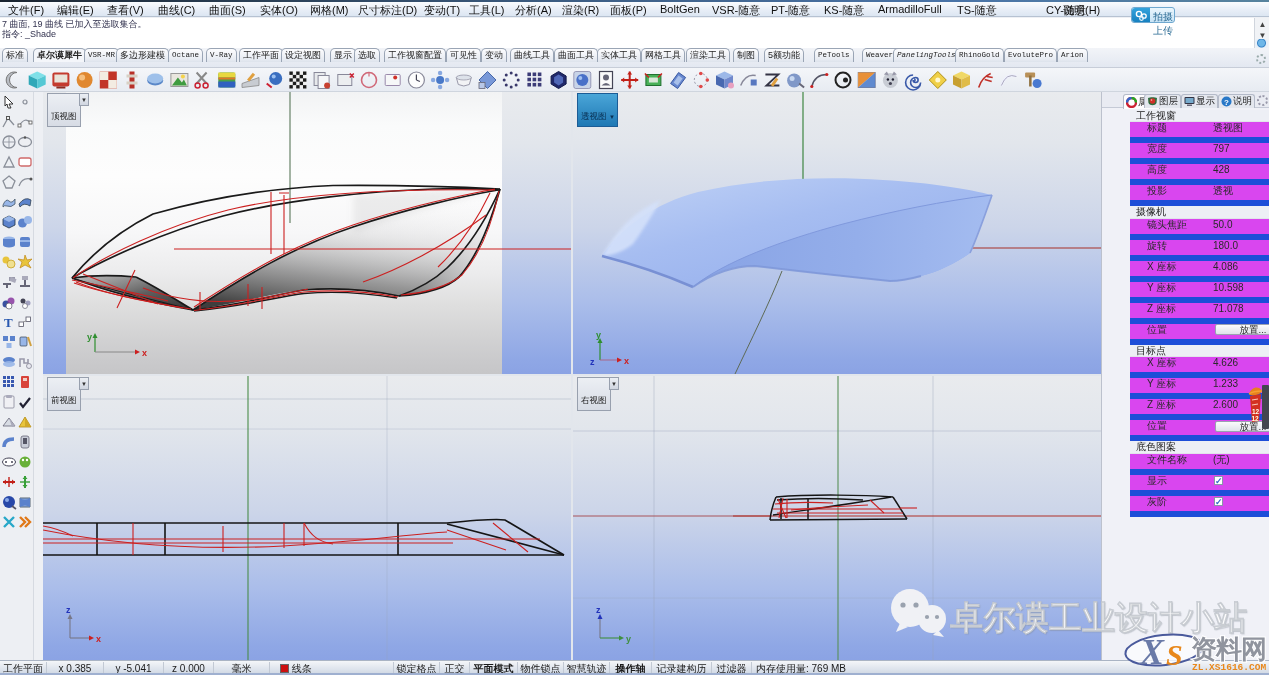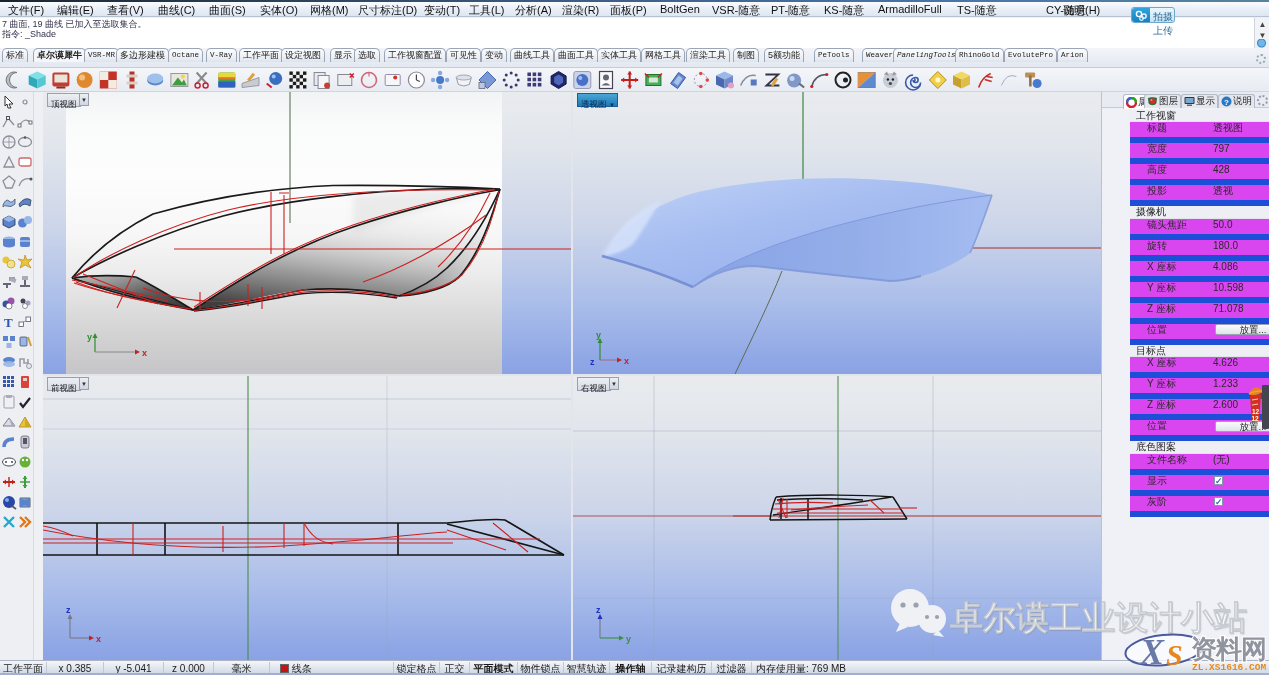--- a/index.html
+++ b/index.html
@@ -32,22 +32,22 @@
 .tab.sel { font-weight:bold; background:#f4f6fa; }
 #iconrow { left:0; top:68px; width:1269px; height:24px; background:linear-gradient(180deg,#f4f6f9,#e7ebf2); border-bottom:1px solid #cfd5de; }
 #lefttb { left:0; top:92px; width:34px; height:568px; background:#edeff3; border-right:1px solid #d6dae1; }
 #vpwrap { left:43px; top:92px; width:1058px; height:568px; background:#e2e6ec; }
 .vp { position:absolute; background:linear-gradient(180deg,#e9ebee 0%,#e2e6ec 18%,#ccd5e9 48%,#aabdea 75%,#8fa7e5 95%,#8ba3e4 100%); }
 #vp-top { left:0; top:0; width:528px; height:282px; }
 #vp-persp { left:530px; top:0; width:528px; height:282px; }
 #vp-front { left:0; top:284px; width:528px; height:284px; }
 #vp-right { left:530px; top:284px; width:528px; height:284px; }
 .vplabel.sel { background:linear-gradient(180deg,#4aa6d8,#1f78b4); color:#093052; border-color:#1c5c96; }
-.vplabel { position:absolute; left:4px; top:1px; height:14px; line-height:12px; font-size:8.5px; color:#222;
-  background:linear-gradient(180deg,#eceff4,#d7dce5); border:1px solid #98a0ae; padding:4px 3px; }
+.vplabel { position:absolute; left:4px; top:1px; height:23px; line-height:12px; font-size:8.5px; color:#222;
+  background:linear-gradient(180deg,#eceff4,#d7dce5); border:1px solid #98a0ae; padding:16px 3px; }
 .vpdrop { position:absolute; top:1px; width:10px; height:13px; background:linear-gradient(180deg,#eceff4,#d0d6e0);
   border:1px solid #98a0ae; font-size:6px; color:#333; text-align:center; line-height:12px; }
 #panel { left:1101px; top:92px; width:168px; height:583px; background:#f0f1f7; border-left:1px solid #bcc1cd; }
 #wechat,#xslogo { z-index:31; }
 #statusbar { left:0; top:660px; width:1269px; height:15px;
   background:linear-gradient(180deg,#f4f6f9 0%,#dde3ec 60%,#cdd5e2 100%);
   border-top:1px solid #aab4c4; font-size:10px; color:#1a1a1a; }
 .sc { position:absolute; top:1px; height:13px; line-height:13px; text-align:center; border-right:1px solid #c2c9d4; }
 #botedge { left:0; top:673px; width:1269px; height:2px; background:#9fb0d0; }
 .ptab { position:absolute; top:2px; height:14px; background:#e4e7ee; border:1px solid #b4bac8; border-bottom:none; border-radius:3px 3px 0 0; font-size:9.5px; color:#222; display:flex; align-items:center; gap:1px; padding-left:2px; white-space:nowrap; overflow:hidden; }

